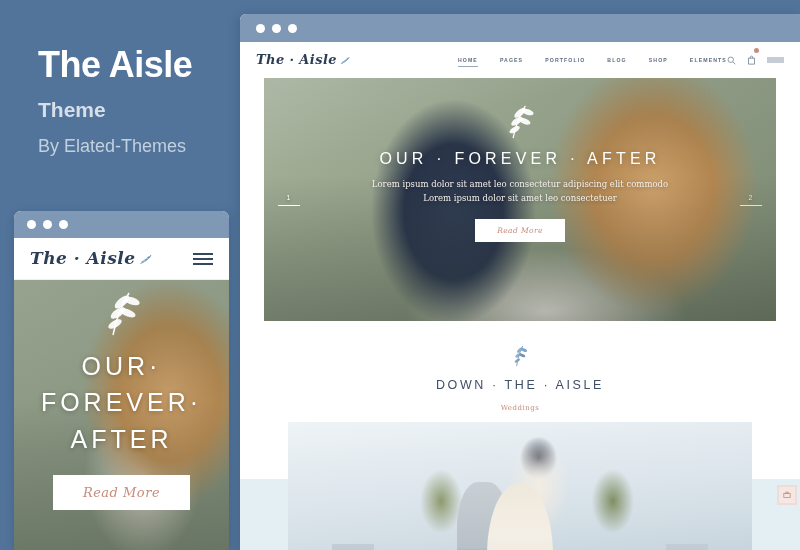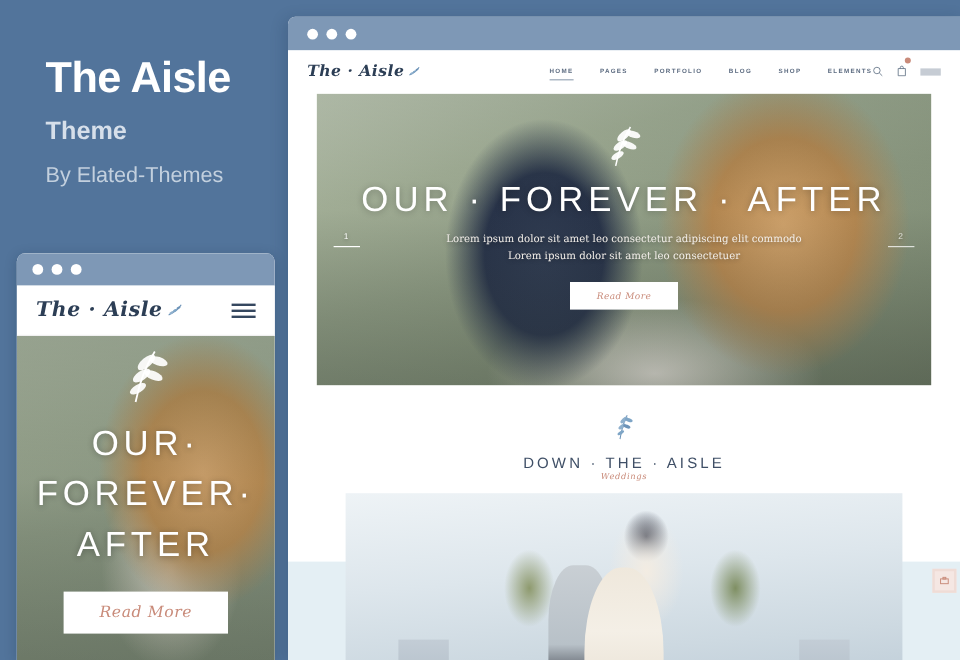--- a/index.html
+++ b/index.html
@@ -66,21 +66,21 @@
       linear-gradient(170deg, #b9c3ae 0%, #a2ae97 28%, #8f9c86 55%, #7d8a76 100%);
   }
   #phone-hero:before {
     content:""; position:absolute; inset:0;
     background: linear-gradient(to bottom, rgba(70,85,70,.30), rgba(60,70,60,.12) 45%, rgba(60,70,60,.30));
   }
   #phone-hero-inner {
     position: relative; z-index: 2; text-align: center; padding-top: 10px;
   }
   #phone-hero-title {
-    color: #fff; font-weight: 300; font-size: 29px;
+    color: #fff; font-weight: 300; font-size: 25px;
     letter-spacing: 4px; line-height: 1.45; margin-top: 6px;
     text-shadow: 0 1px 5px rgba(0,0,0,.3);
   }
   #phone-readmore {
     display: inline-block; margin-top: 18px;
     background: #fff; color: #c98b7a;
     font-family: "DejaVu Serif", serif; font-style: italic; font-size: 13px;
     padding: 10px 30px; letter-spacing: .5px;
   }
 
@@ -134,21 +134,21 @@
       linear-gradient(165deg, #cdd6c2 0%, #aab69d 25%, #93a087 50%, #7f8c74 78%, #6e7a64 100%);
   }
   #hero:before {
     content:""; position:absolute; inset:0;
     background: linear-gradient(to bottom, rgba(60,75,62,.22), rgba(55,65,58,.08) 40%, rgba(55,65,58,.30));
   }
   #hero-content {
     position: relative; z-index: 3; text-align: center; padding-top: 24px;
   }
   #hero-title {
-    color: #fff; font-weight: 300; font-size: 29px; letter-spacing: 4.2px;
+    color: #fff; font-weight: 300; font-size: 16px; letter-spacing: 4.2px;
     margin-top: 4px; text-shadow: 0 1px 6px rgba(0,0,0,.28);
   }
   #hero-sub {
     font-family: "DejaVu Serif", serif; 
     color: #f2eee9; font-size: 8.5px; line-height: 1.65; margin-top: 9px;
     text-shadow: 0 1px 4px rgba(0,0,0,.3);
   }
   #hero-btn {
     display: inline-block; margin-top: 14px; background: #fff; color: #c98b7a;
     font-family: "DejaVu Serif", serif; font-style: italic; font-size: 7.5px;
@@ -164,22 +164,22 @@
   #slide-next { right: 14px; opacity: .75; }
   #slide-next .bar { margin-left: auto; }
 
   
   #section-heading { text-align: center; padding: 23px 0 10px; }
   #section-title {
     font-size: 12.5px; letter-spacing: 2.6px; color: #3f4f66; font-weight: 400;
     margin-top: 6px;
   }
   #section-tagline {
-    font-family: "DejaVu Serif", serif; font-style: italic;
-    font-size: 7px; color: #c98b7a; letter-spacing: .5px; margin-top: 0;
+    font-family: "DejaVu Serif", serif; 
+    font-size: 7px; color: #c98b7a; letter-spacing: .5px; margin-top: 12px;
   }
 
   
   #showcase { position: relative; height: 180px; }
   #showcase-band {
     position: absolute; left: 0; right: 0; top: 57px; bottom: 0;
     background: #e4eff4;
   }
   #showcase-img {
     position: absolute; left: 48px; right: 48px; top: 0; bottom: 0;

